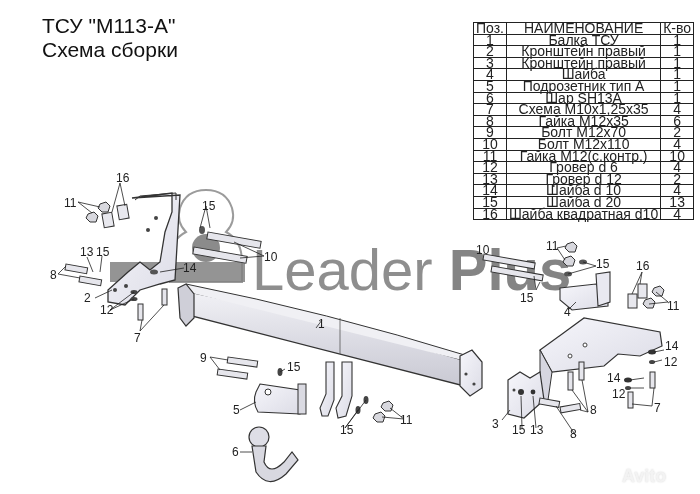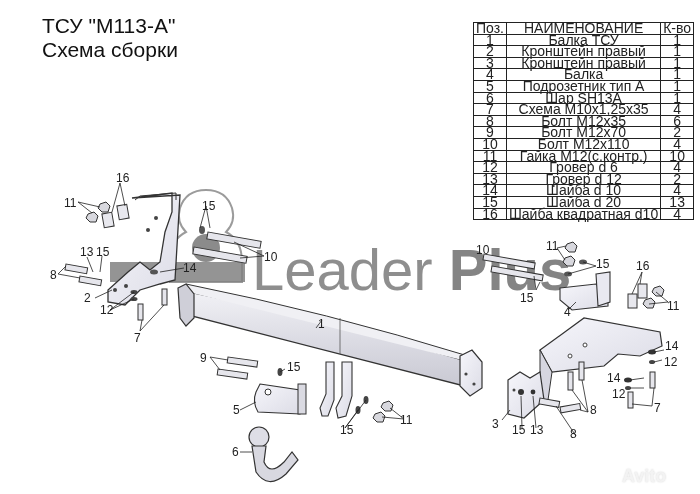--- a/index.html
+++ b/index.html
@@ -44,41 +44,41 @@
         <td class="c2">Кронштейн правый</td>
         <td class="c3">1</td>
       </tr>
       <tr>
         <td class="c1">3</td>
         <td class="c2">Кронштейн правый</td>
         <td class="c3">1</td>
       </tr>
       <tr>
         <td class="c1">4</td>
-        <td class="c2">Балка</td>
+        <td class="c2">Шайба</td>
         <td class="c3">1</td>
       </tr>
       <tr>
         <td class="c1">5</td>
         <td class="c2">Подрозетник тип А</td>
         <td class="c3">1</td>
       </tr>
       <tr>
         <td class="c1">6</td>
         <td class="c2">Шар SH13A</td>
         <td class="c3">1</td>
       </tr>
       <tr>
         <td class="c1">7</td>
         <td class="c2">Схема М10х1,25х35</td>
         <td class="c3">4</td>
       </tr>
       <tr>
         <td class="c1">8</td>
-        <td class="c2">Болт М12х35</td>
+        <td class="c2">Гайка М12х35</td>
         <td class="c3">6</td>
       </tr>
       <tr>
         <td class="c1">9</td>
         <td class="c2">Болт М12х70</td>
         <td class="c3">2</td>
       </tr>
       <tr>
         <td class="c1">10</td>
         <td class="c2">Болт М12х110</td>

